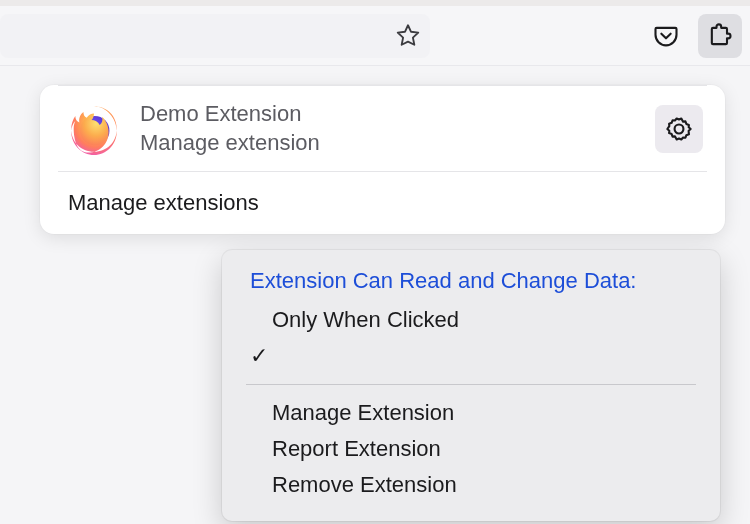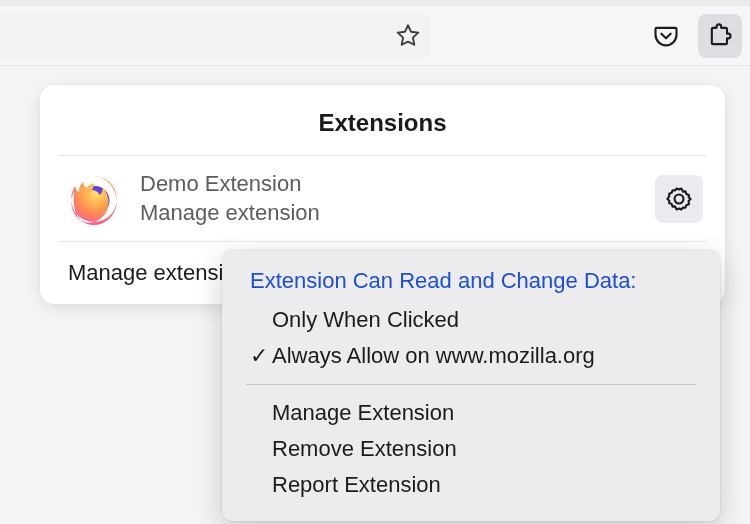--- a/index.html
+++ b/index.html
@@ -52,21 +52,20 @@
     </div>
     <div class="tb-btn active">
       <svg width="28" height="28" viewBox="0 0 24 24">
         <path fill="none" stroke="#1b1b1d" stroke-width="1.8" stroke-linejoin="round" d="M9 4a2 2 0 1 1 4 0v1h4a1 1 0 0 1 1 1v4h1a2 2 0 1 1 0 4h-1v4a1 1 0 0 1-1 1H6a1 1 0 0 1-1-1V6a1 1 0 0 1 1-1h3V4z"></path>
       </svg>
     </div>
   </div>
 </div>
 
 <div class="panel">
-  <div class="panel-title">Extensions</div>
   <div class="sep"></div>
 
   <div class="ext-row">
     <div class="ext-icon">
       <svg width="52" height="52" viewBox="0 0 64 64">
         <defs>
           <radialGradient id="g1" cx="55%" cy="35%" r="65%">
             <stop offset="0%" stop-color="#ffe36e"></stop>
             <stop offset="40%" stop-color="#ffae4a"></stop>
             <stop offset="75%" stop-color="#ff7b5a"></stop>
@@ -99,30 +98,29 @@
 
 <div class="ctx">
   <div class="ctx-head">Extension Can Read and Change Data:</div>
 
   <div class="ctx-item">
     <span class="chk"></span>
     <span>Only When Clicked</span>
   </div>
   <div class="ctx-item">
     <span class="chk">✓</span>
-    <span>Always Allow on www.mozilla.org</span>
   </div>
 
   <div class="ctx-sep"></div>
 
   <div class="ctx-item">
     <span class="chk"></span>
     <span>Manage Extension</span>
   </div>
   <div class="ctx-item">
     <span class="chk"></span>
-    <span>Remove Extension</span>
+    <span>Report Extension</span>
   </div>
   <div class="ctx-item">
     <span class="chk"></span>
-    <span>Report Extension</span>
+    <span>Remove Extension</span>
   </div>
 </div>
 
 </body></html>

